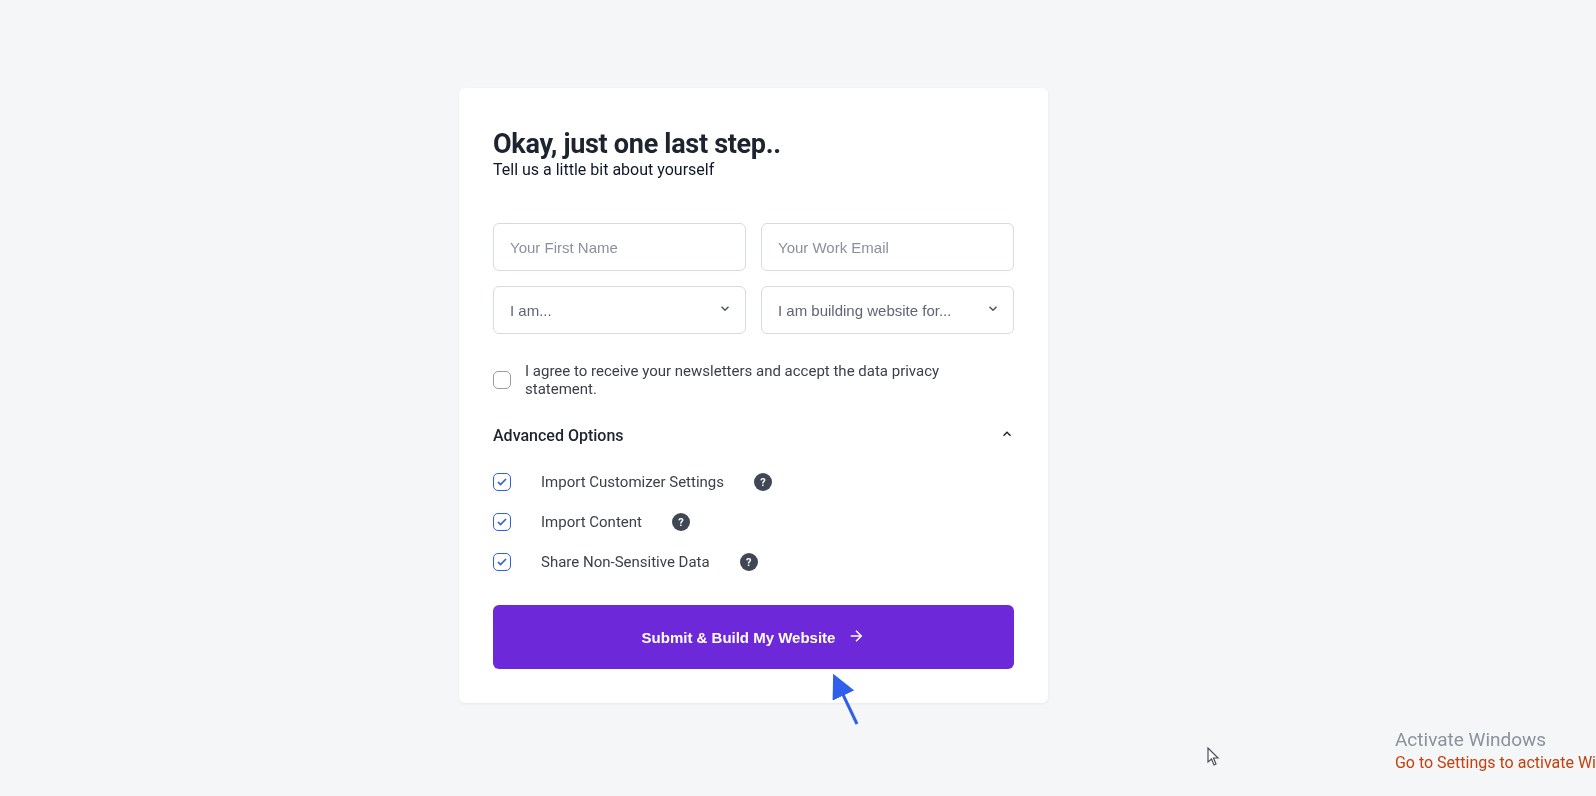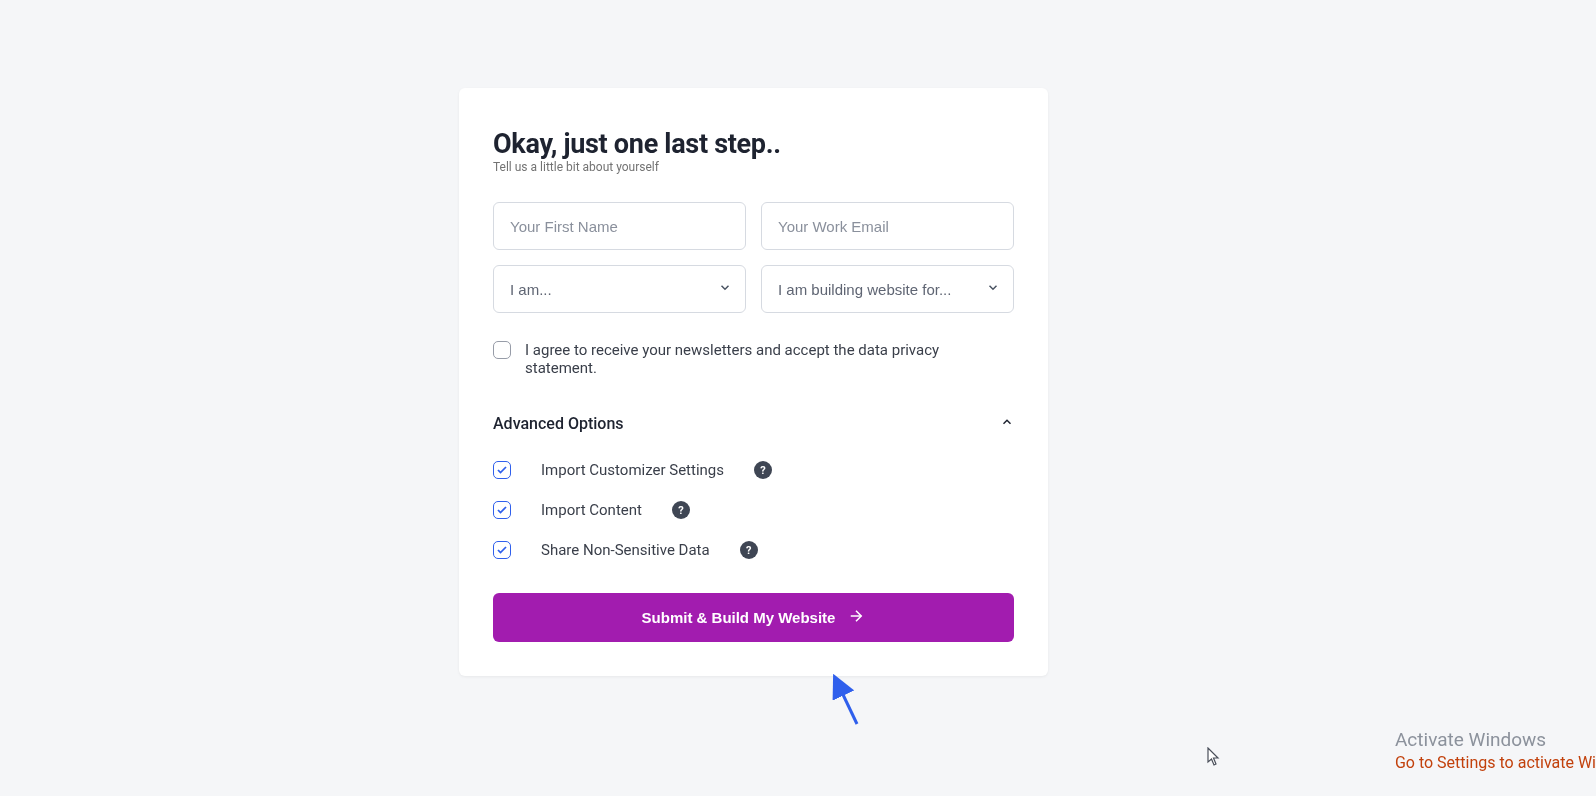--- a/index.html
+++ b/index.html
@@ -25,23 +25,23 @@
       box-shadow: 0 1px 3px rgba(0,0,0,0.06);
       padding: 40px 34px 34px 34px;
     }
     .title {
       font-size: 27px;
       font-weight: 700;
       color: #1e2330;
       letter-spacing: -0.3px;
     }
     .subtitle {
-      font-size: 12px;
-      color: #737373;
-      margin-bottom: 28px;
+      font-size: 16px;
+      color: #0f172a;
+      margin-bottom: 44px;
     }
     .row {
       display: flex;
       gap: 15px;
       margin-bottom: 15px;
     }
     .input-text {
       flex: 1;
       height: 48px;
       border: 1px solid #d6dae1;
@@ -75,24 +75,24 @@
     .select-chevron {
       position: absolute;
       right: 14px;
       top: 50%;
       transform: translateY(-50%);
       pointer-events: none;
       color: #4b5563;
     }
     .consent-row {
       display: flex;
-      align-items: flex-start;
+      align-items: center;
       gap: 14px;
       margin-top: 28px;
-      margin-bottom: 37px;
+      margin-bottom: 28px;
     }
     .checkbox {
       width: 18px;
       height: 18px;
       border: 1.5px solid #979ca8;
       border-radius: 5px;
       background: #fff;
       cursor: pointer;
       display: flex;
       align-items: center;
@@ -144,22 +144,22 @@
       color: #fff;
       font-size: 11px;
       font-weight: 700;
       display: flex;
       align-items: center;
       justify-content: center;
       cursor: pointer;
     }
     .submit-btn {
       width: 100%;
-      height: 49px;
-      background: #a21caf;
+      height: 64px;
+      background: #6d28d9;
       color: #fff;
       border: none;
       border-radius: 6px;
       font-size: 15px;
       font-weight: 600;
       display: flex;
       align-items: center;
       justify-content: center;
       gap: 12px;
       cursor: pointer;

